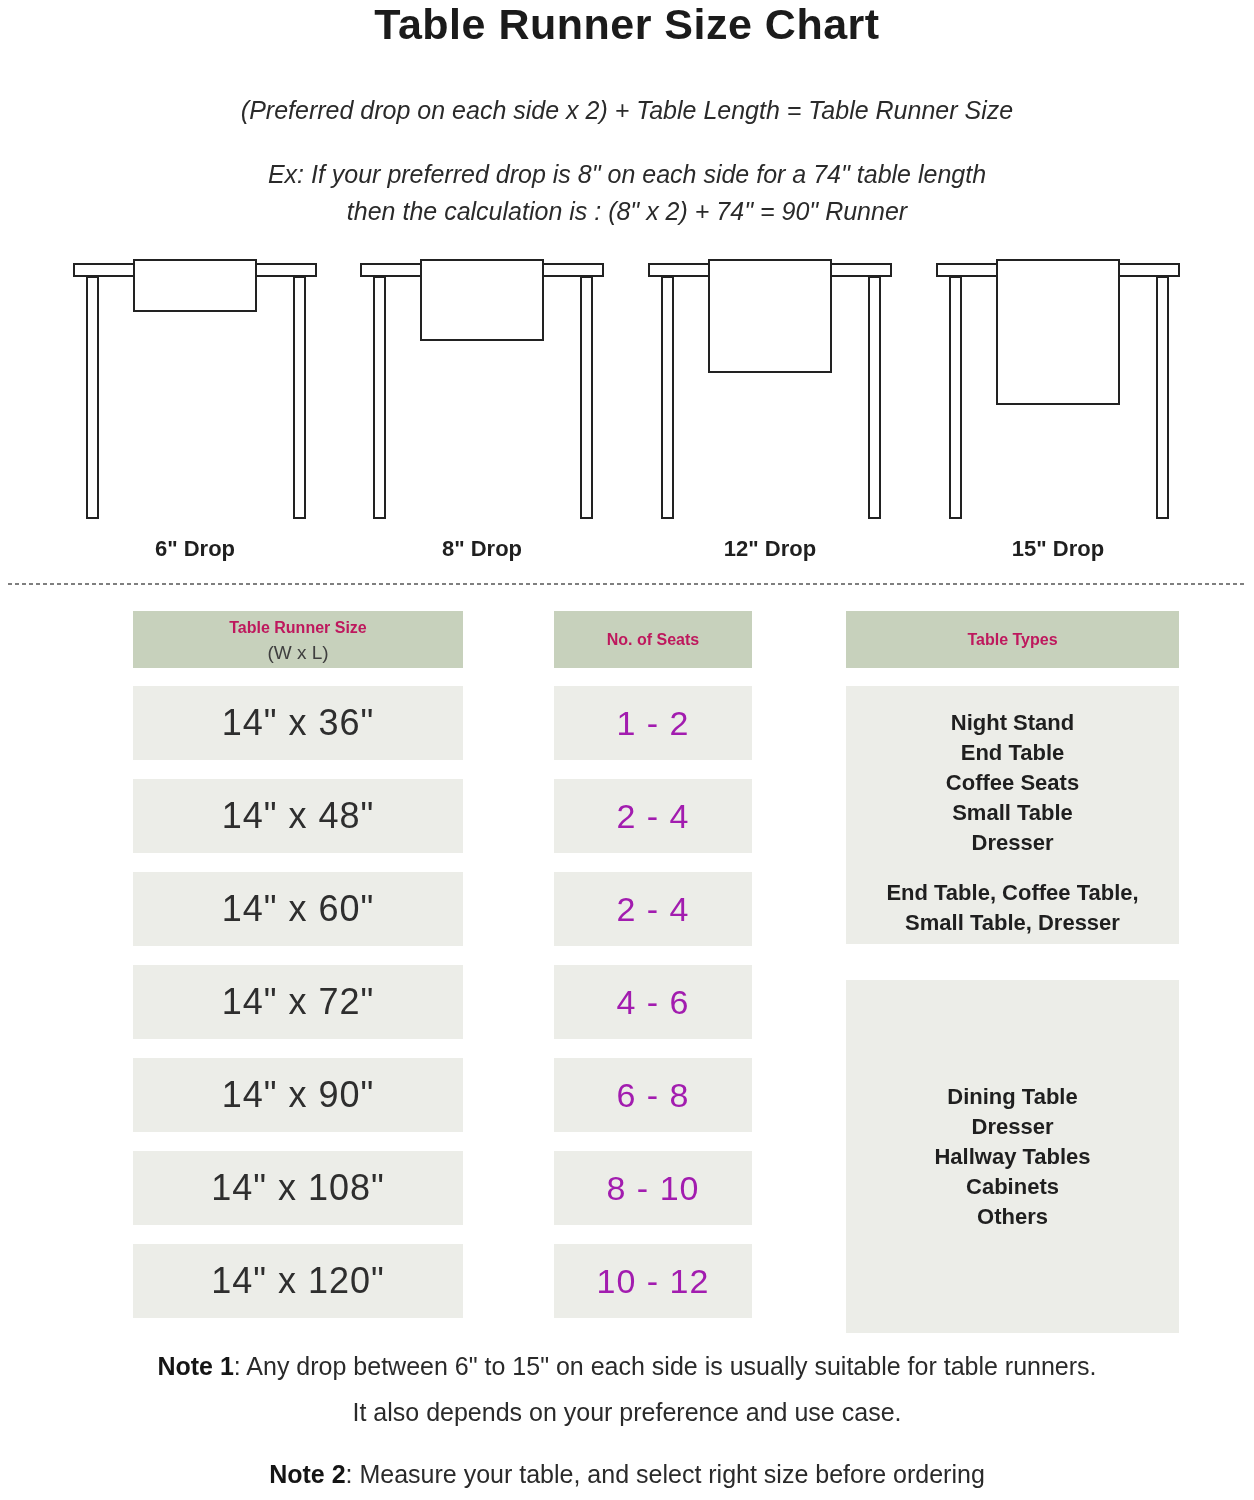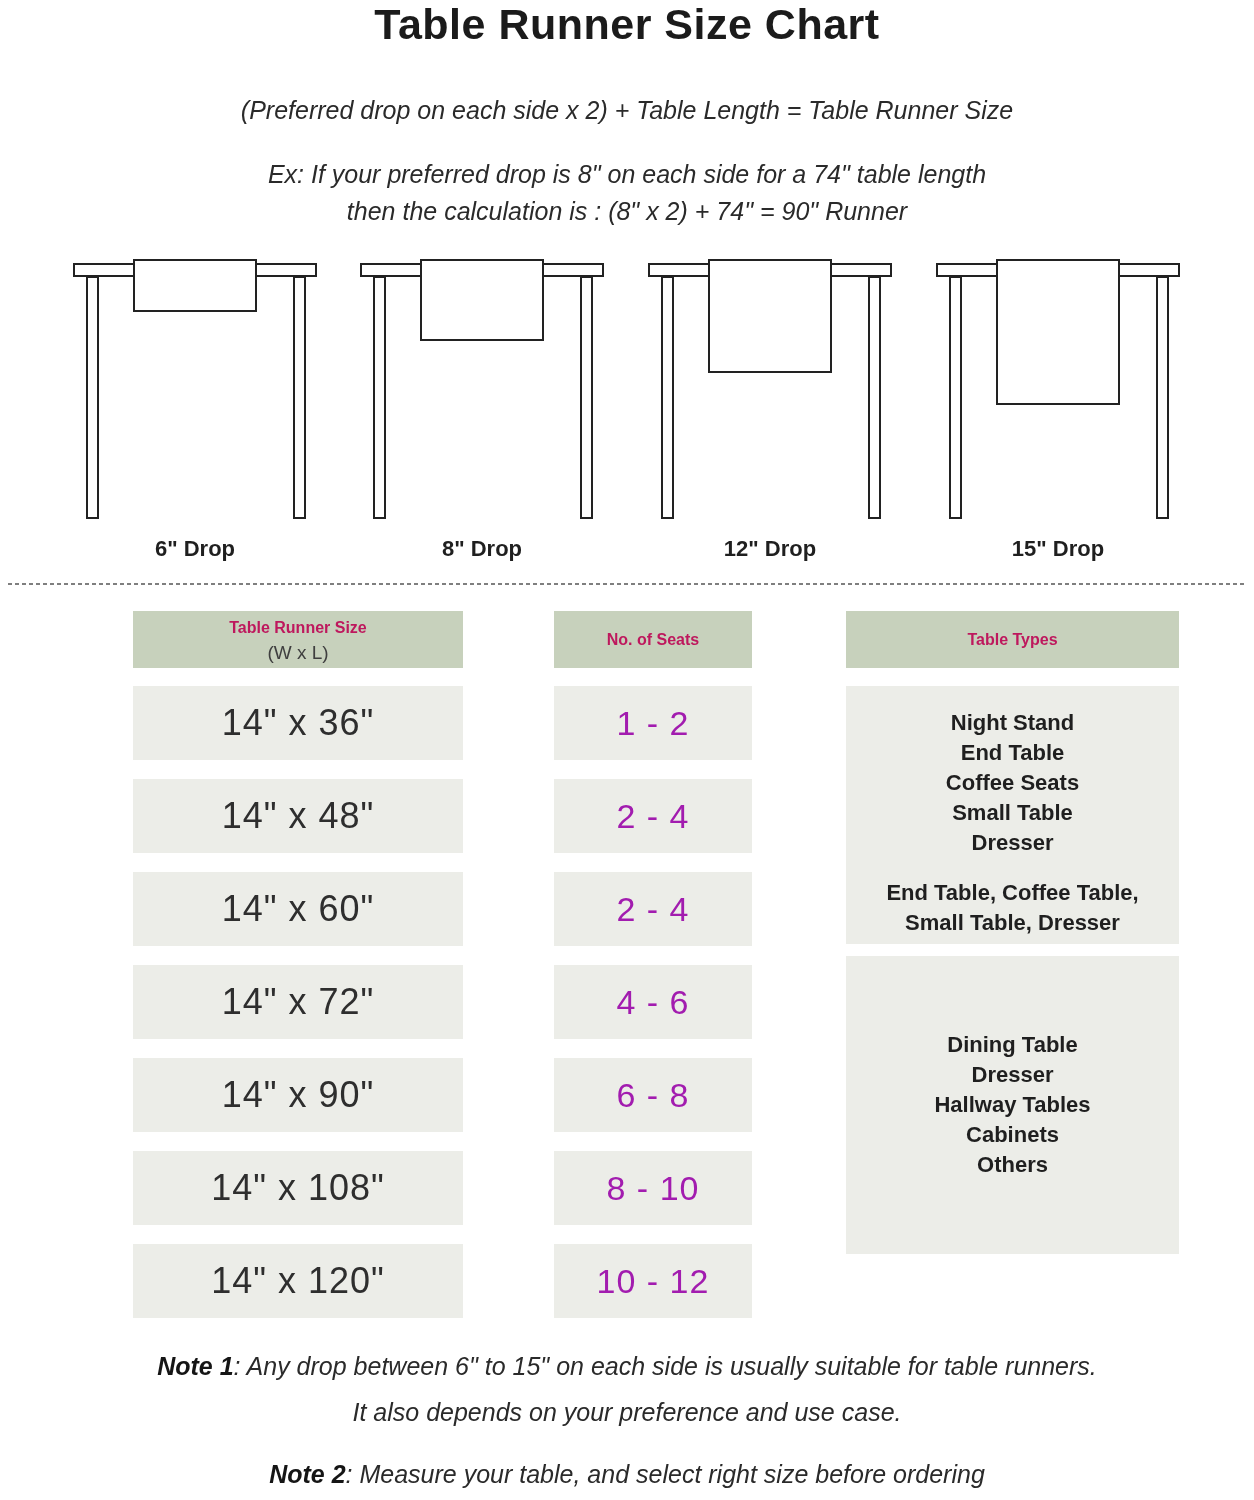--- a/index.html
+++ b/index.html
@@ -39,25 +39,25 @@
         flex-direction:column;align-items:center;justify-content:center;box-sizing:border-box;}
   .hdr{top:0;height:57px;background:#c7d1bc;}
   .hdr .h1{font-size:16px;font-weight:700;color:#be185d;line-height:26px;}
   .hdr .h2{font-size:19px;font-weight:400;color:#3f3f3f;line-height:24px;}
   .r0{top:75px}.r1{top:168px}.r2{top:261px}.r3{top:354px}.r4{top:447px}.r5{top:540px}.r6{top:633px}
   .row{height:74px;}
   .size-text{font-size:36px;letter-spacing:1px;color:#2e2e2e;}
   .seat-text{font-size:34px;letter-spacing:1px;color:#a21caf;}
   .typesA{top:75px;height:194px}
   .typesB{top:261px;height:72px}
-  .typesC{top:345px;height:298px}
+  .typesC{top:369px;height:353px}
   .type-line{font-size:22px;font-weight:700;color:#1f1f1f;line-height:30px;}
 
   
-  .note{font-size:25px;font-style:italic;color:#2a2a2a;}
+  .note{font-size:25px;color:#2a2a2a;}
   .note b{font-weight:800;color:#151515;}
   .n1a{top:1352px}.n1b{top:1398px}.n2{top:1460px}
 </style>
 </head>
 <body>
 
 <div class="page">
 
   <div class="abs title">Table Runner Size Chart</div>
   <div class="abs formula">(Preferred drop on each side x 2) + Table Length = Table Runner Size</div>

